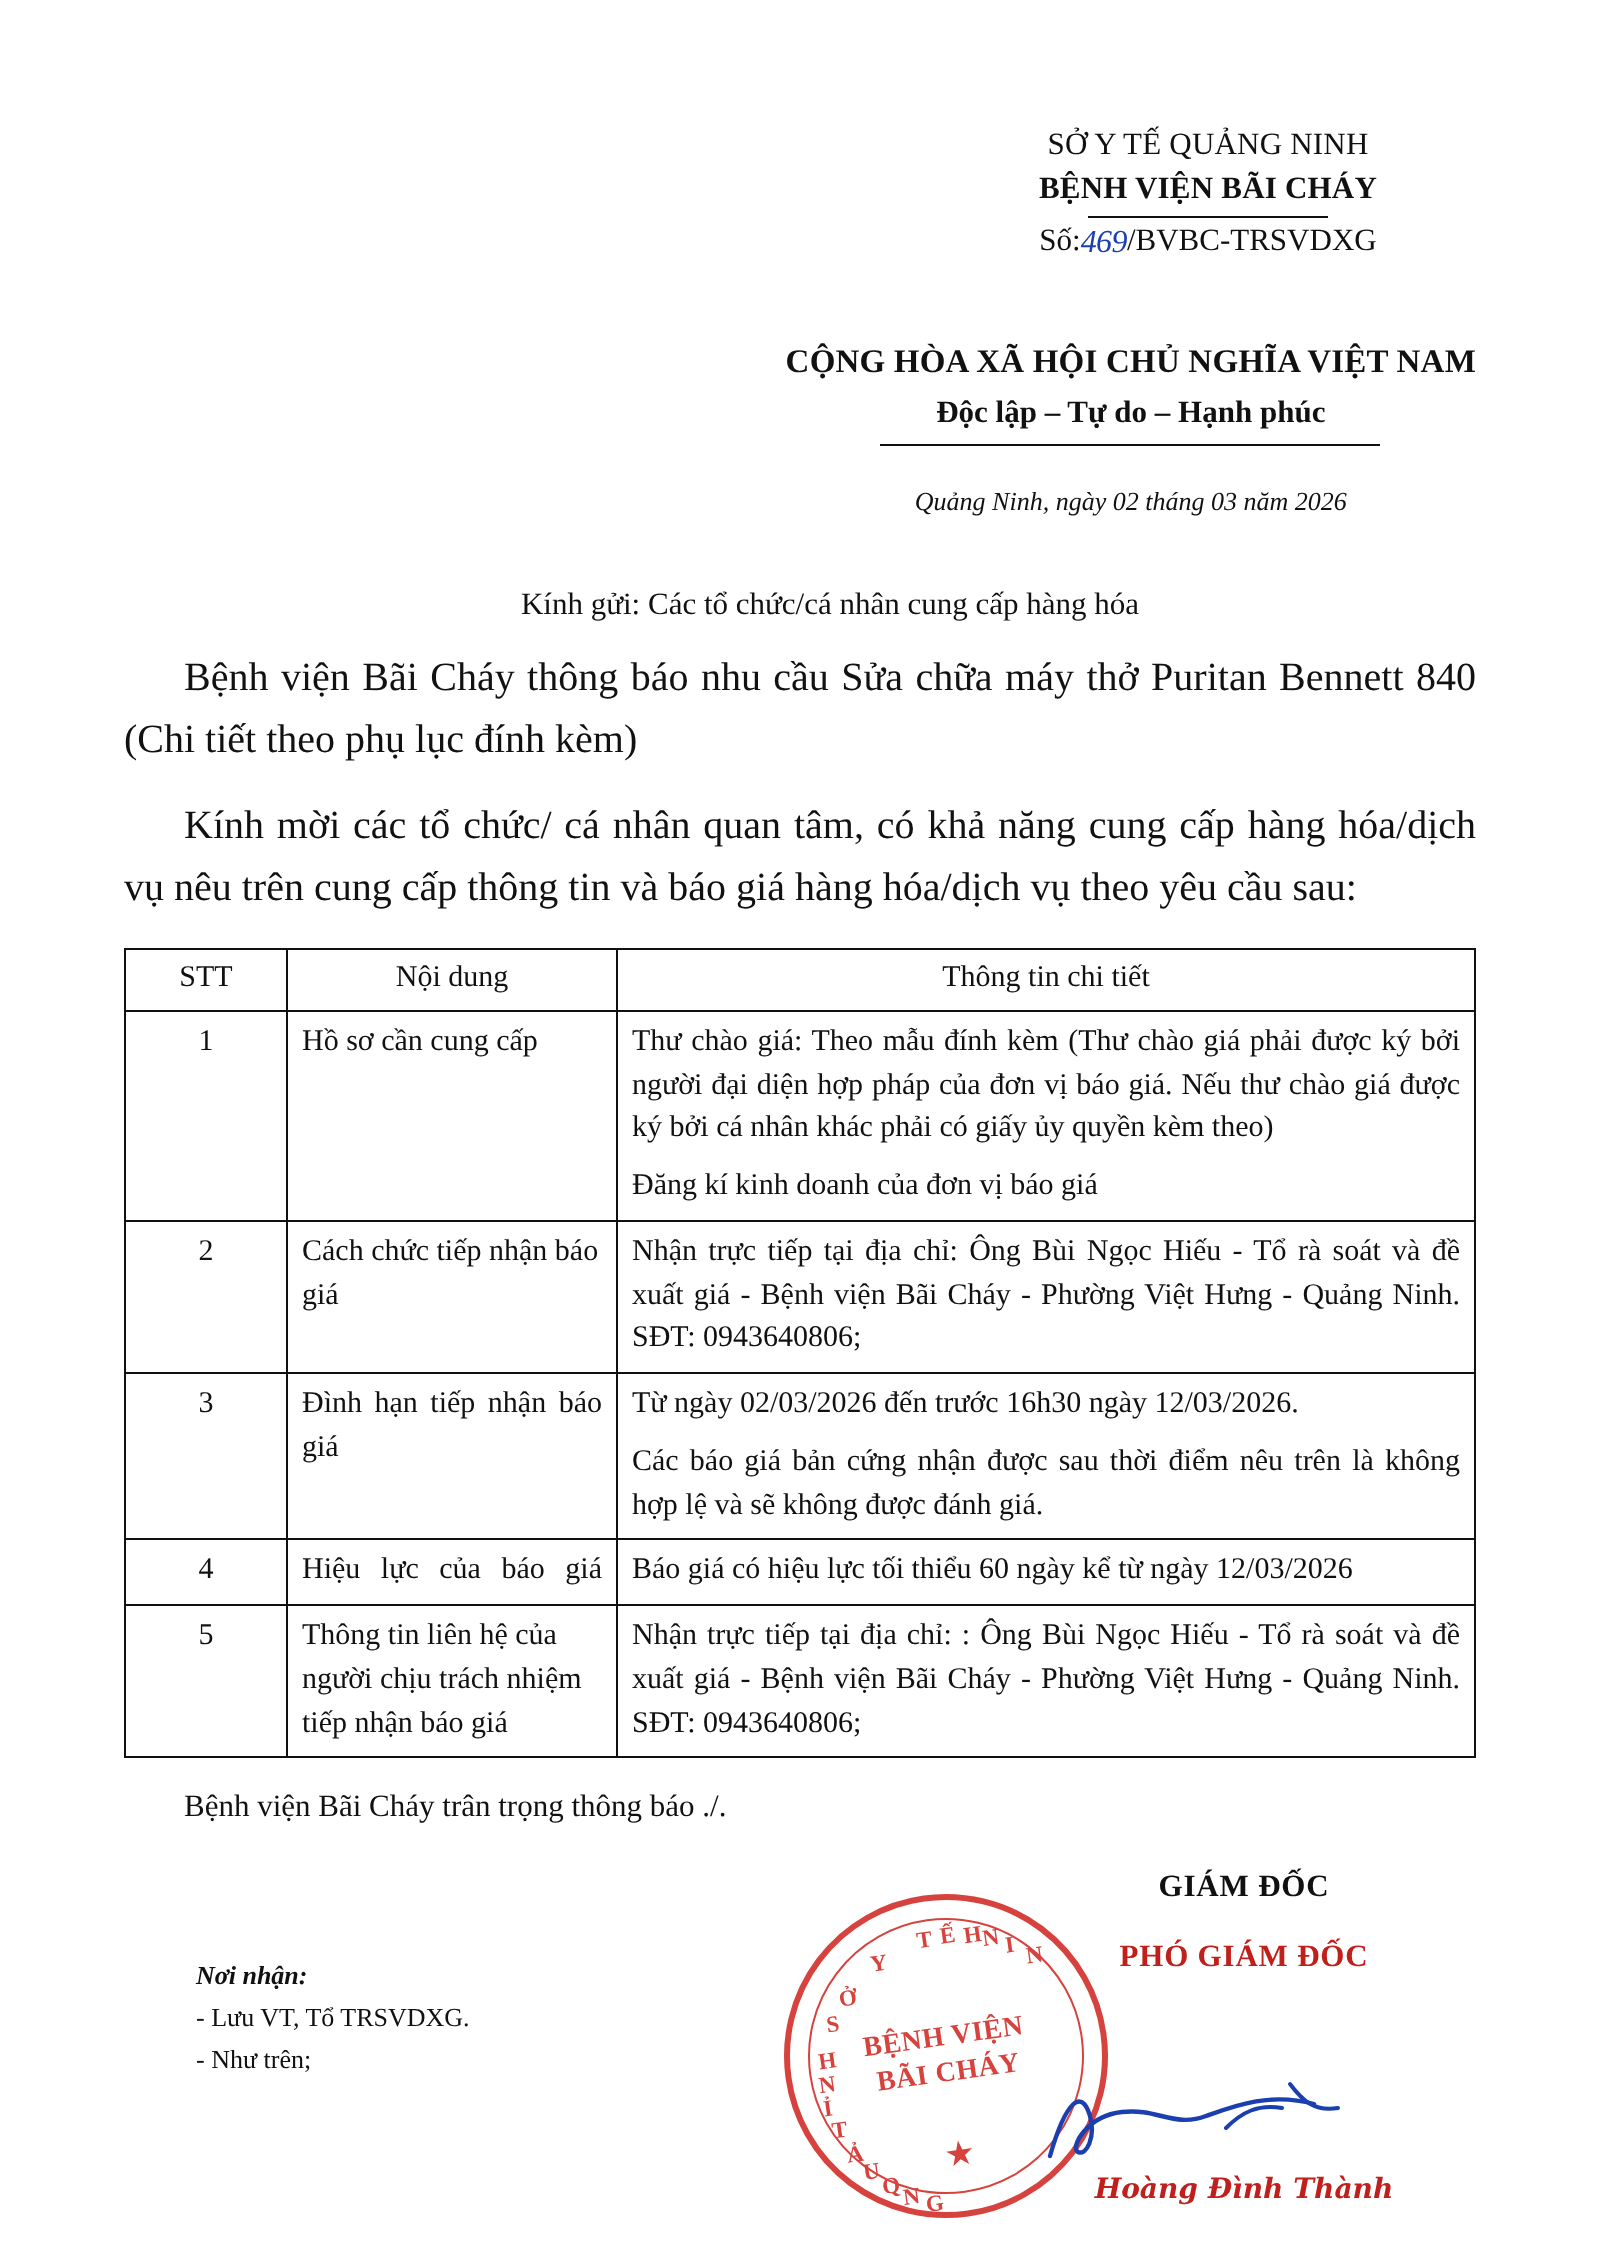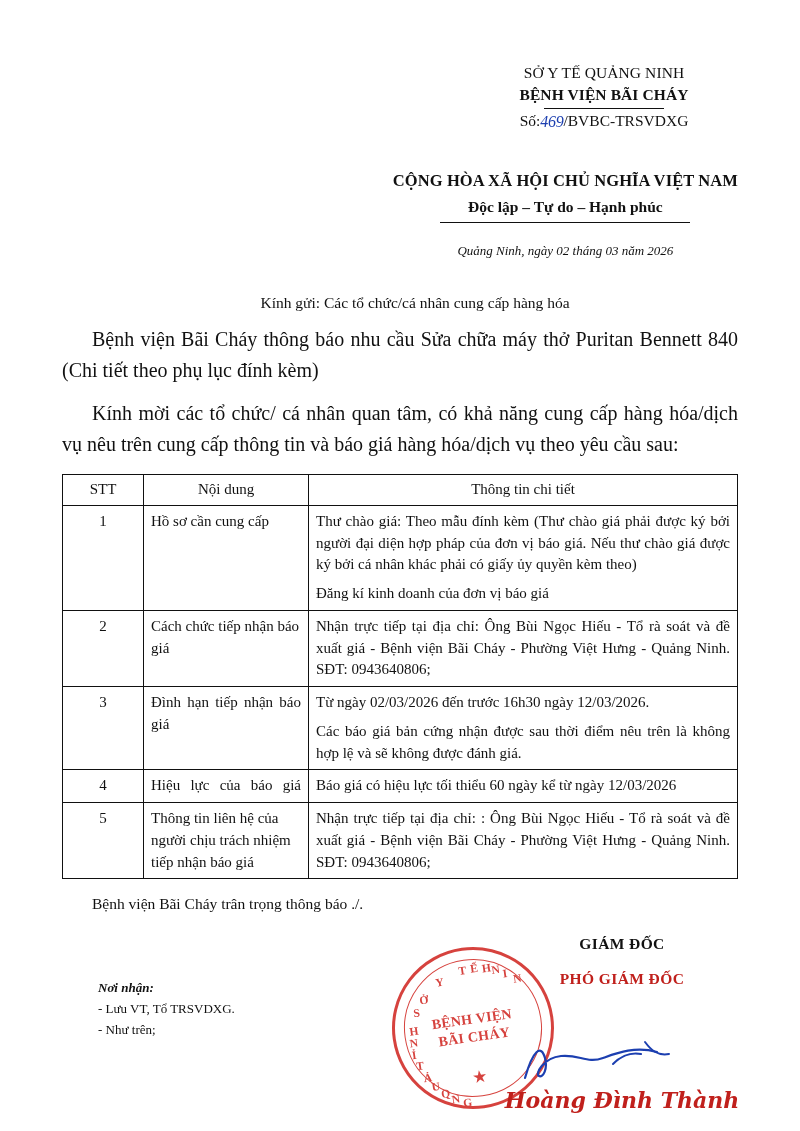--- a/index.html
+++ b/index.html
@@ -192,21 +192,21 @@
   .sig-name {
     position: absolute;
     left: 430px;
     top: 152px;
     width: 260px;
     text-align: center;
     font-family: "DejaVu Serif", serif;
     font-style: italic;
     font-weight: bold;
     color: #c0201c;
-    font-size: 22px;
+    font-size: 14px;
   }
 
   
   .stamp {
     position: absolute;
     left: 330px;
     top: 12px;
     width: 162px;
     height: 162px;
     border-radius: 50%;

